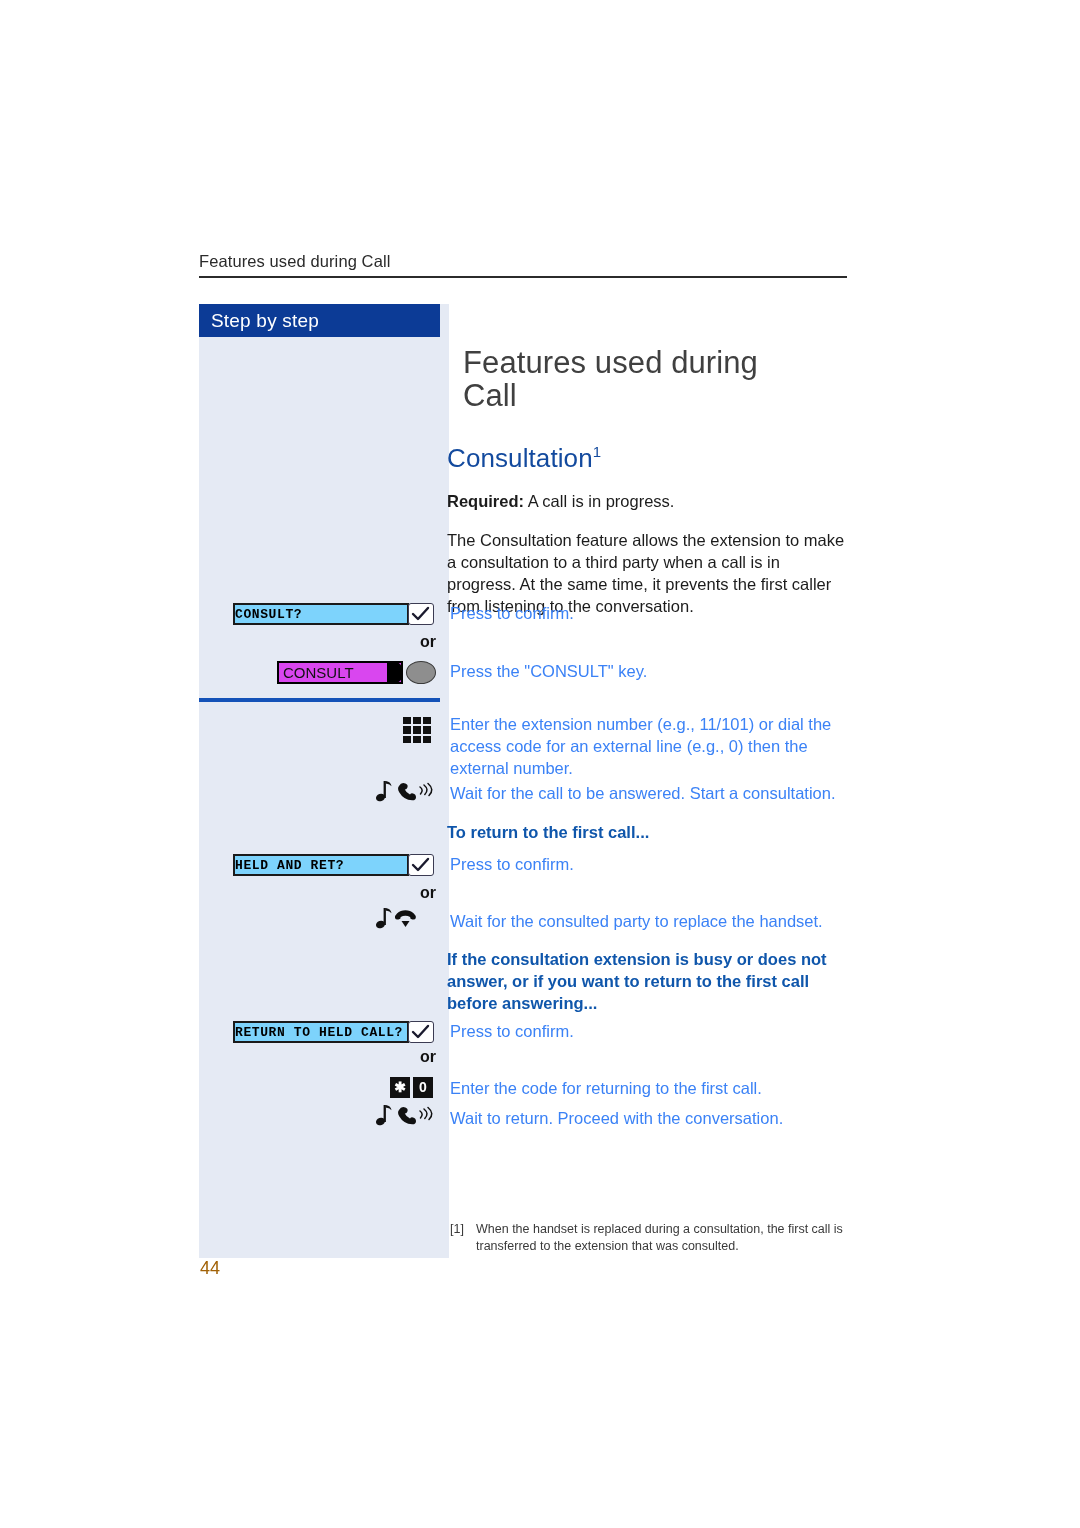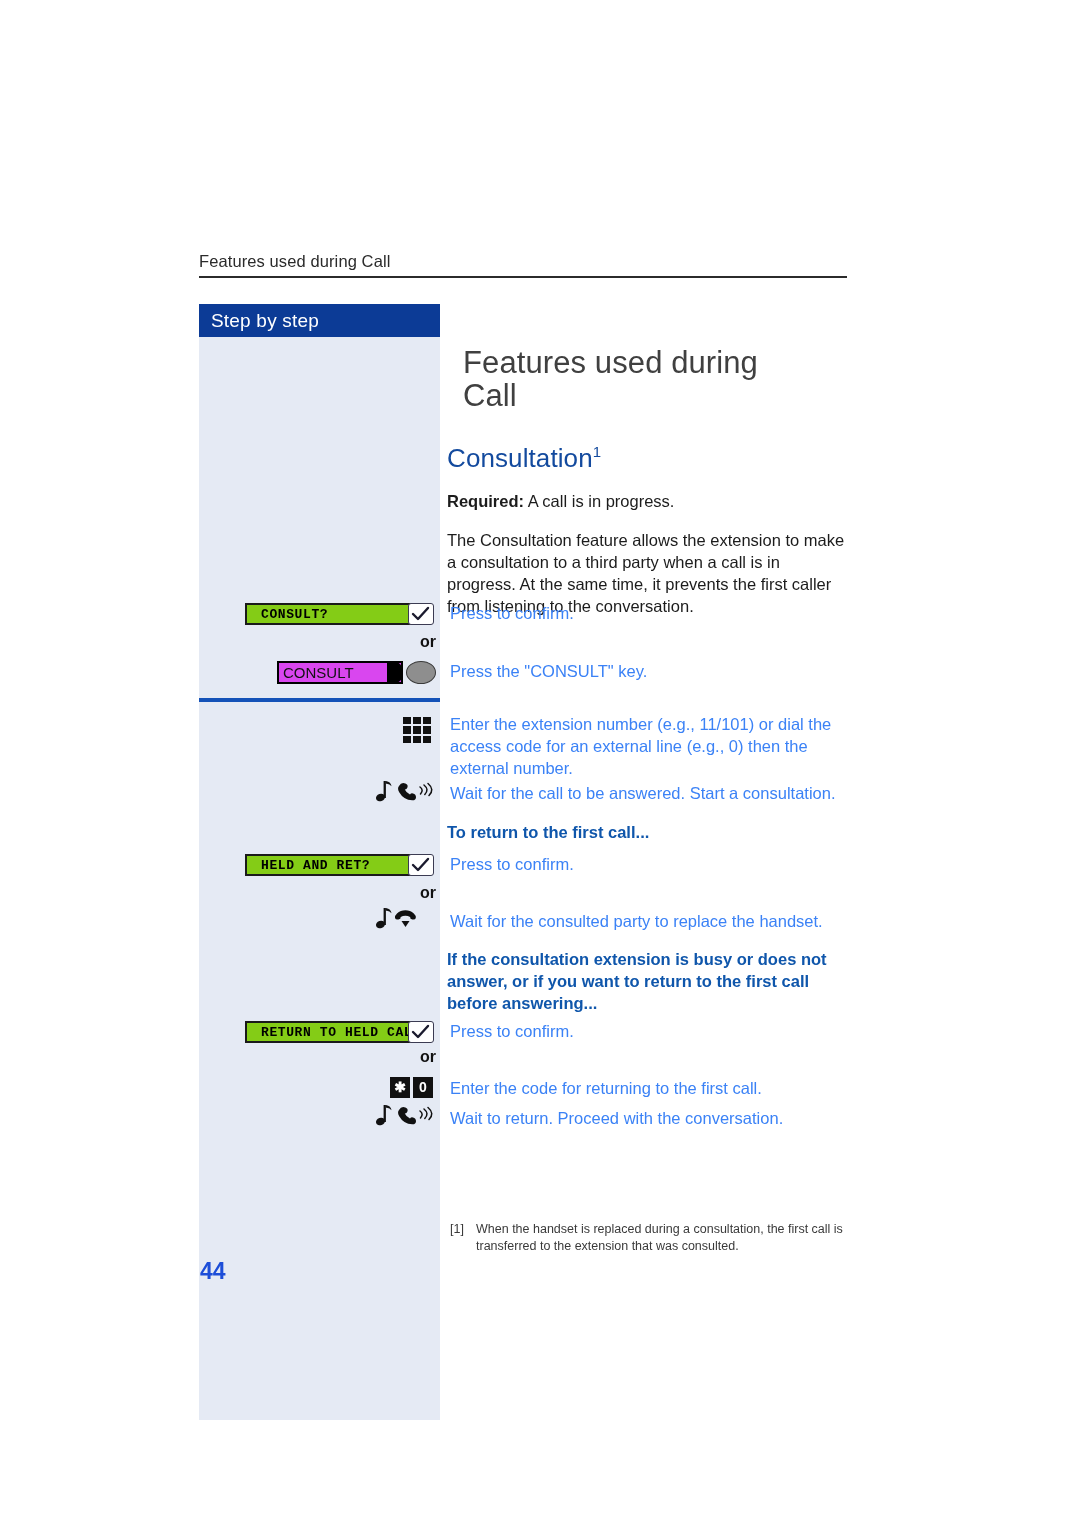--- a/index.html
+++ b/index.html
@@ -41,22 +41,23 @@
     height: 2px;
     background: #2b2b2b;
   }
 
   
   .sidebar {
     position: absolute;
     left: 199px;
     top: 304px;
     width: 241px;
-    height: 1116px;
+    height: 954px;
     background: #e5eaf4;
+    padding-left: 9px;
   }
   .sidebar-title {
     position: absolute;
     left: 0; top: 0;
     width: 241px;
     height: 33px;
     background: #0c3b96;
     color: #ffffff;
     font-size: 19px;
     line-height: 33px;
@@ -130,33 +131,32 @@
     font-weight: bold;
     color: #111;
     text-align: right;
     width: 36px;
   }
 
   
   .display-field {
     position: absolute;
     height: 22px;
-    background: #84cc16;
+    background: #7dd3fc;
     border: 2px solid #1a1a1a;
     box-sizing: border-box;
     font-family: "Liberation Mono", monospace;
     font-size: 13px;
     font-weight: bold;
     color: #000000;
     letter-spacing: 0.6px;
     line-height: 19px;
-    padding-left: 14px;
+    padding-left: 0;
     white-space: nowrap;
     overflow: hidden;
-    margin-left: 12px;
   }
 
   
   .confirm-box {
     position: absolute;
     width: 26px;
     height: 22px;
     background: #ffffff;
     border: 1.5px solid #3b3b52;
     border-radius: 3px;
@@ -250,23 +250,23 @@
   .footnote .fn-text {
     display: block;
     margin-left: 26px;
   }
 
   
   .page-number {
     position: absolute;
     left: 200px;
     top: 1258px;
-    font-size: 23px;
-    font-weight: bold;
-    color: #1d4ed8;
+    font-size: 18px;
+    font-weight: normal;
+    color: #a16207;
   }
 </style>
 </head>
 <body>
 
 <div class="page">
 
   <div class="running-header">Features used during Call</div>
   <div class="header-rule"></div>
 

